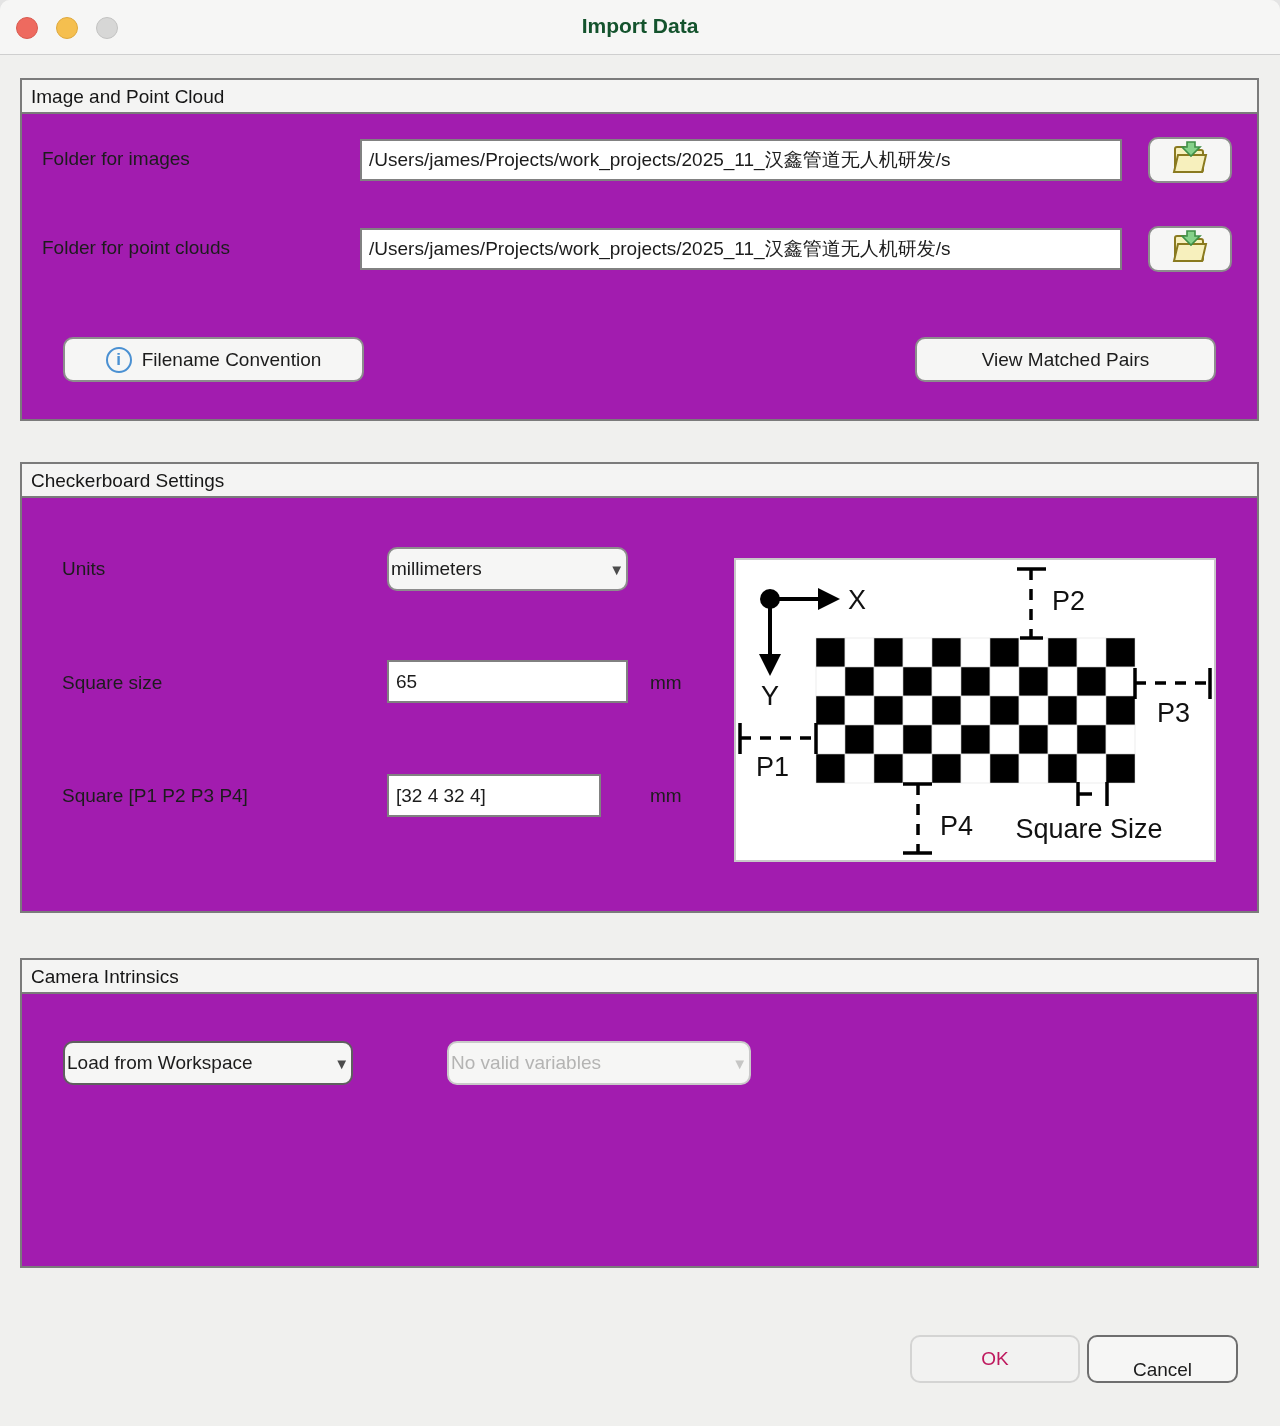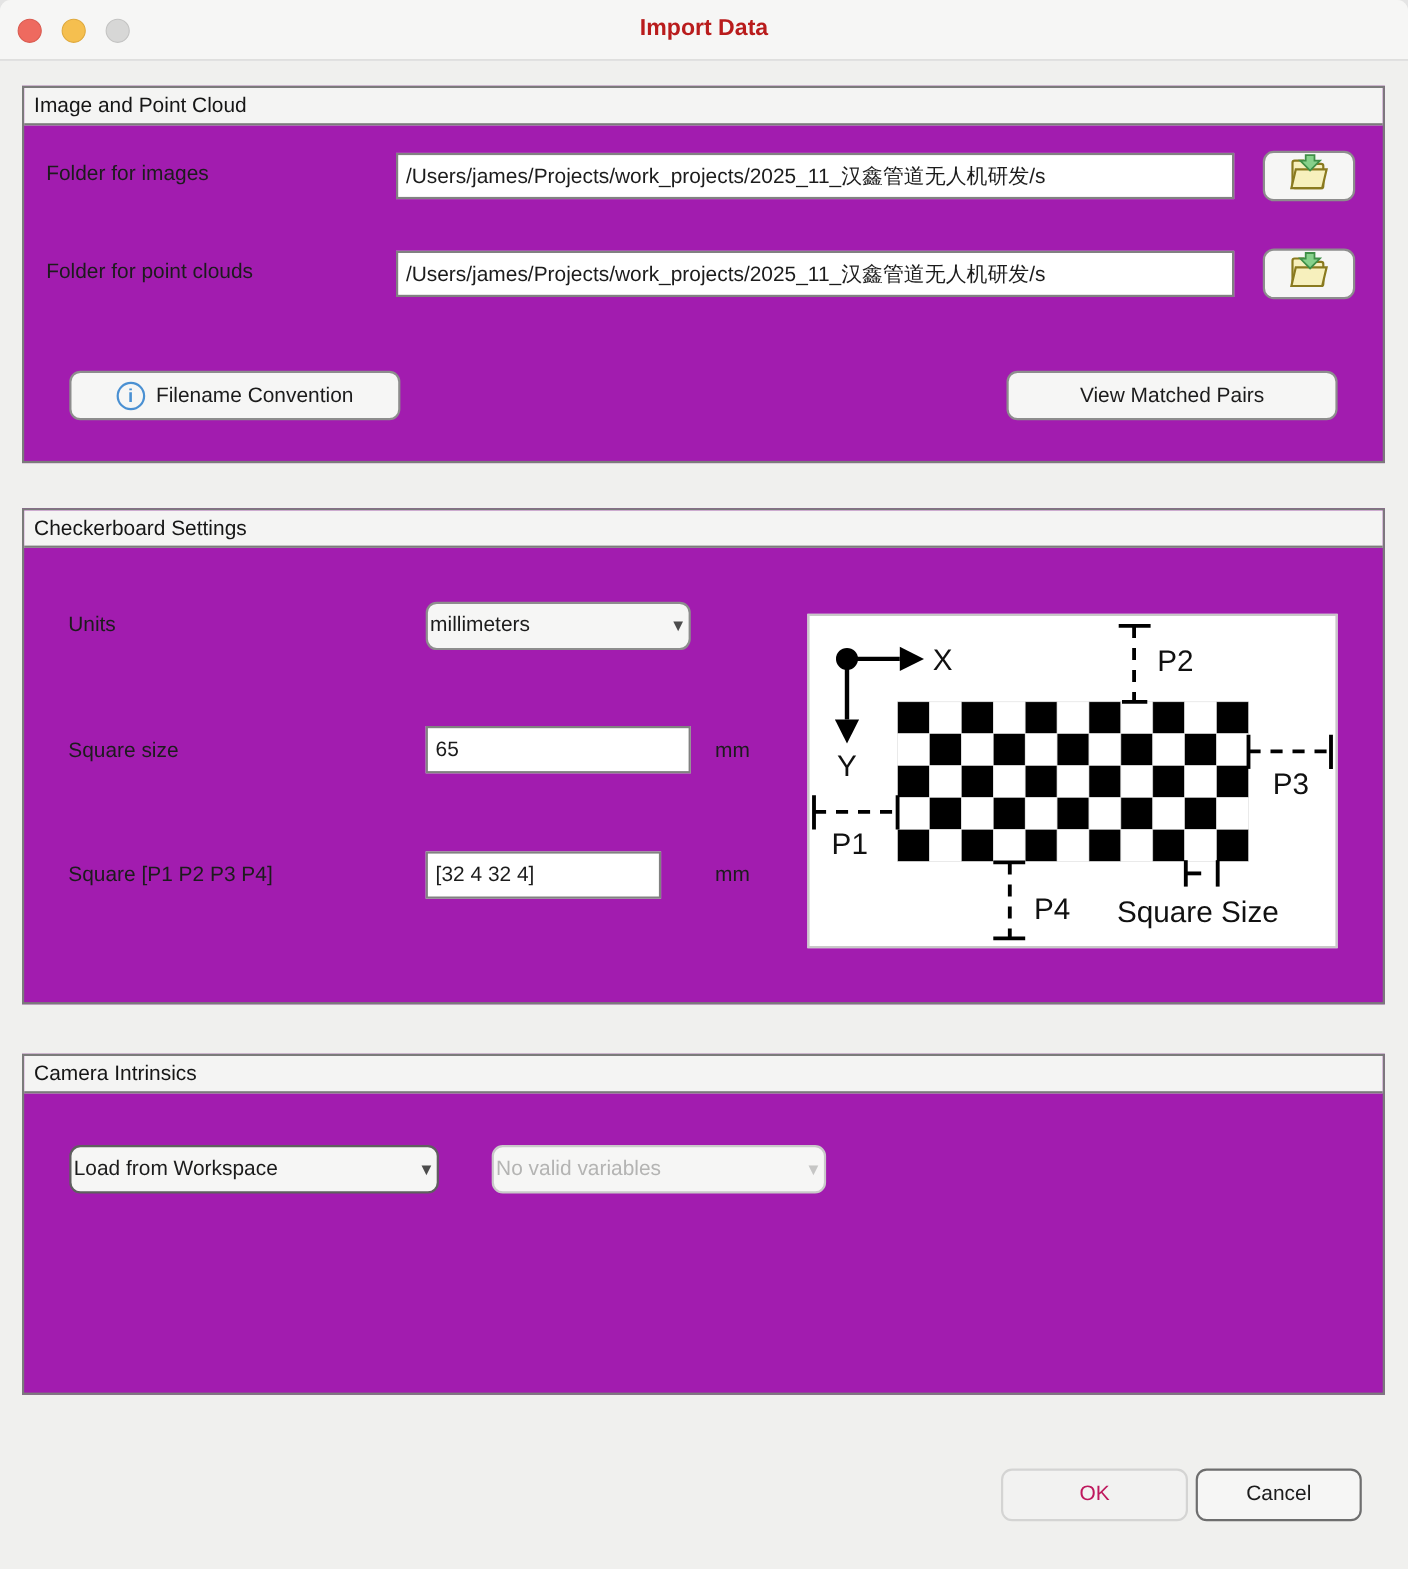--- a/index.html
+++ b/index.html
@@ -15,21 +15,21 @@
   .titlebar {
     position:absolute; left:0; top:0; width:1280px; height:55px;
     background:#f6f6f5; border-bottom:1px solid #cfcfcf;
   }
   .traffic { position:absolute; top:17px; width:22px; height:22px; border-radius:50%; }
   .t-close { left:16px;  background:#ee6a5f; border:1px solid #d95b50; }
   .t-min   { left:56px;  background:#f5bf4f; border:1px solid #dfa93d; }
   .t-zoom  { left:96px;  background:#d7d7d6; border:1px solid #c3c3c2; }
   .win-title {
     position:absolute; left:0; right:0; top:14px; text-align:center;
-    font-size:21px; font-weight:bold; color:#b91c1c;
+    font-size:21px; font-weight:bold; color:#14532d;
   }
 
   
   .group {
     position:absolute; left:20px; width:1239px;
     border:2px solid #7b7b7b; background:#a21caf;
   }
   .group-header {
     height:34px; line-height:33px; padding-left:9px;
     font-size:19px; color:#161616; border-bottom:2px solid #7b7b7b;
@@ -70,21 +70,21 @@
   .diagram {
     position:absolute; left:734px; top:558px; width:482px; height:304px;
     background:#ffffff; border:2px solid #c8c8c8;
   }
 
   
   .btn-ok {
     left:910px; top:1335px; width:170px; height:48px;
     border-color:#d4d4d3; color:#be185d; cursor:default; background:#f2f2f1;
   }
-  .btn-cancel { left:1087px; top:1335px; width:151px; height:48px; border-color:#6e6e6e; }
+  .btn-cancel { left:1087px; top:1335px; width:151px; height:48px; border-color:#6e6e6e;align-items:flex-end; }
 
   .info-glyph {
     display:inline-flex; width:26px; height:26px; border:2.5px solid #4a90d2;
     border-radius:50%; color:#4a90d2; font-weight:bold; font-size:17px;
     align-items:center; justify-content:center; flex:none;
   }
 
   svg text { font-family:"Liberation Sans", sans-serif; fill:#111; }
 </style>
 </head>
@@ -246,21 +246,21 @@
       <line x1="342" y1="234" x2="356" y2="234" stroke="#000" stroke-width="3.5"></line>
       <line x1="371" y1="222" x2="371" y2="246" stroke="#000" stroke-width="3.5"></line>
       <text x="353" y="278" font-size="27" text-anchor="middle">Square Size</text>
     </svg>
   </div>
 
   <div class="group g3">
     <div class="group-header">Camera Intrinsics</div>
   </div>
 
-  <div class="dropdown dd-dark" style="left:63px; top:1041px; width:336px; height:44px;justify-content:center;">
+  <div class="dropdown dd-dark" style="left:63px; top:1041px; width:290px; height:44px;justify-content:center;">
     <span class="dd-text">Load from Workspace</span>
     <span class="dd-arrow">▼</span>
   </div>
   <div class="dropdown disabled" style="left:447px; top:1041px; width:304px; height:44px;">
     <span class="dd-text">No valid variables</span>
     <span class="dd-arrow">▼</span>
   </div>
 
   <div class="btn btn-ok">
     <span>OK</span>

